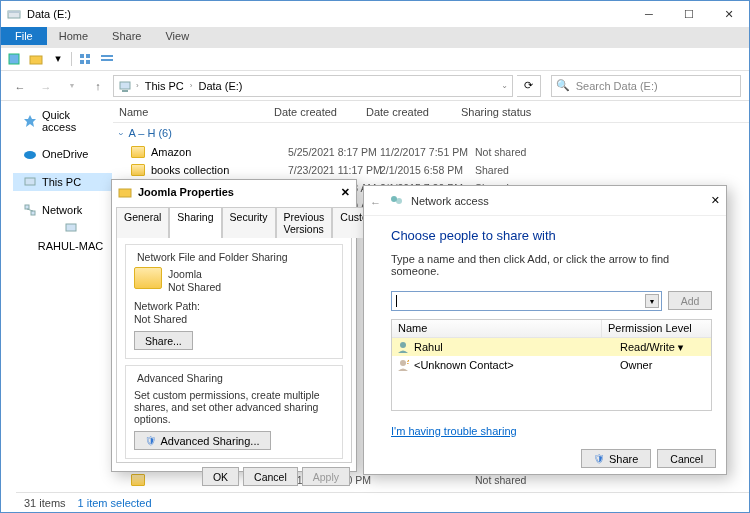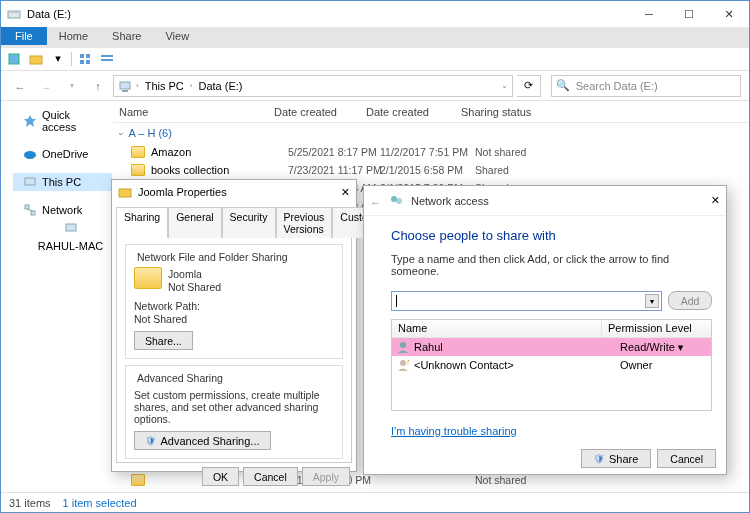--- a/index.html
+++ b/index.html
@@ -37,25 +37,25 @@
   .c-created { width: 95px; }
   .c-share { flex: 1; }
   .grouphdr { padding: 4px 0 4px 6px; color: #26a; }
   .grouphdr .chev { display: inline-block; transform: rotate(90deg); font-size: 9px; margin-right: 4px; }
   .row { display: flex; align-items: center; height: 18px; padding-left: 18px; }
   .row .fico { width: 14px; height: 12px; background: linear-gradient(#ffe9a8,#f7ca4d); border: 1px solid #e0b322; border-radius: 1px; margin-right: 6px; }
   .row .n { width: 137px; white-space: nowrap; overflow: hidden; }
   .row .m { width: 92px; color: #555; font-size: 10.5px; white-space: nowrap; }
   .row .c { width: 95px; color: #555; font-size: 10.5px; white-space: nowrap; }
   .row .s { color: #555; font-size: 10.5px; }
-  .statusbar { position: absolute; bottom: 0; left: 0; right: 0; height: 20px; border-top: 1px solid #e1e1e1; display: flex; align-items: center; padding: 0 8px; gap: 12px; font-size: 10.5px; color: #444; background: #fff; }
+  .statusbar { position: absolute; bottom: 0; left: 15px; right: 0; height: 20px; border-top: 1px solid #e1e1e1; display: flex; align-items: center; padding: 0 8px; gap: 12px; font-size: 10.5px; color: #444; background: #fff; }
 
   
   .propdlg { position: absolute; left: 110px; top: 178px; width: 246px; height: 293px; background: #fff; border: 1px solid #aaa; box-shadow: 4px 4px 14px rgba(0,0,0,.25); }
-  .propdlg .pdtitle { height: 24px; display: flex; align-items: center; padding: 0 6px; gap: 6px; }
+  .propdlg .pdtitle { height: 24px; display: flex; align-items: center; padding: 0 6px; gap: 6px; font-weight: bold; }
   .propdlg .pdtitle .t { flex: 1; font-size: 11px; }
   .pdtabs { display: flex; padding: 0 4px; margin-top: 2px; }
   .pdtab { padding: 3px 7px; border: 1px solid #ccc; border-bottom: none; background: #f5f5f5; font-size: 10.5px; position: relative; top: 1px; }
   .pdtab.active { background: #fff; z-index: 2; }
   .pdbody { border: 1px solid #ccc; margin: 0 4px; padding: 6px 8px 6px 8px; height: 226px; overflow: hidden; }
   .fieldset { border: 1px solid #ddd; padding: 6px 8px 8px 8px; margin-bottom: 6px; }
   .fieldset .legend { font-size: 10.5px; color: #333; margin: -12px 0 4px 0; background: #fff; display: inline-block; padding: 0 3px; }
   .fieldset .line { font-size: 10.5px; color: #333; margin: 1px 0; }
   .minifolder { display: inline-block; width: 28px; height: 22px; background: linear-gradient(#ffe9a8,#f7ca4d); border: 1px solid #e0b322; border-radius: 2px; vertical-align: top; margin-right: 6px; }
   .winbtn { display: inline-flex; align-items: center; justify-content: center; height: 19px; padding: 0 10px; background: #e9e9e9; border: 1px solid #adadad; font-size: 10.5px; gap: 4px; }
@@ -67,28 +67,28 @@
   .netdlg .ndhdr { height: 30px; display: flex; align-items: center; padding: 0 6px; gap: 8px; border-bottom: 1px solid #eee; }
   .netdlg .ndhdr .back { color: #888; }
   .netdlg .ndhdr .t { flex: 1; color: #333; }
   .netdlg .ndbody { padding: 8px 14px; margin-left: 13px; }
   .ndheading { color: #003399; font-size: 13px; margin: 4px 0 10px 0; }
   .ndtext { color: #333; margin-bottom: 14px; }
   .combo { display: flex; gap: 6px; margin-bottom: 8px; }
   .combo .cmb { flex: 1; height: 20px; border: 1px solid #7a9fcc; display: flex; align-items: center; padding: 0 4px; position: relative; }
   .combo .cmb .caret { position: absolute; right: 2px; top: 2px; width: 14px; height: 14px; border: 1px solid #adadad; background: #e9e9e9; display: flex; align-items: center; justify-content: center; font-size: 7px; }
   .combo .caret-cursor { border-left: 1px solid #000; height: 12px; }
-  .combo .addbtn { width: 44px; color: #888; border-radius: 8px; }
+  .combo .addbtn { width: 44px; color: #888; }
   .plist { border: 1px solid #ccc; height: 92px; }
   .plcols { display: flex; height: 18px; border-bottom: 1px solid #e5e5e5; background: linear-gradient(#fdfdfd,#f1f1f1); }
   .plcols div { padding: 2px 6px; }
   .pl-name { width: 210px; border-right: 1px solid #e5e5e5; }
   .pl-perm { flex: 1; }
   .plrow { display: flex; align-items: center; height: 18px; padding: 0 4px; }
-  .plrow.sel { background: #f9a8d4; }
+  .plrow.sel { background: #fef9c3; }
   .picon { width: 14px; height: 14px; margin-right: 4px; display: inline-flex; align-items: center; justify-content: center; }
   .plrow .n { width: 206px; }
   .ndfooter { position: absolute; bottom: 6px; right: 10px; display: flex; gap: 6px; }
   .ndfooter .winbtn { padding: 0 12px; }
   .shieldbtn .sh { color: #3277d4; font-size: 9px; }
   svg { display: block; }
 </style>
 </head>
 <body>
 
@@ -301,22 +301,22 @@
   <div class="pdtitle">
     <span>
         <svg width="14" height="14">
           <rect x="1" y="4" width="12" height="8" fill="#f7ca4d" stroke="#caa533"></rect>
         </svg>
       </span>
     <span class="t">Joomla Properties</span>
     <span>✕</span>
   </div>
   <div class="pdtabs">
+    <div class="pdtab">General</div>
     <div class="pdtab active">Sharing</div>
-    <div class="pdtab">General</div>
     <div class="pdtab">Security</div>
     <div class="pdtab">Previous Versions</div>
     <div class="pdtab">Customize</div>
   </div>
   <div class="pdbody">
     <div class="fieldset">
       <div class="legend">Network File and Folder Sharing</div>
       <div style="display:flex">
         <span class="minifolder"></span>
         <div>

